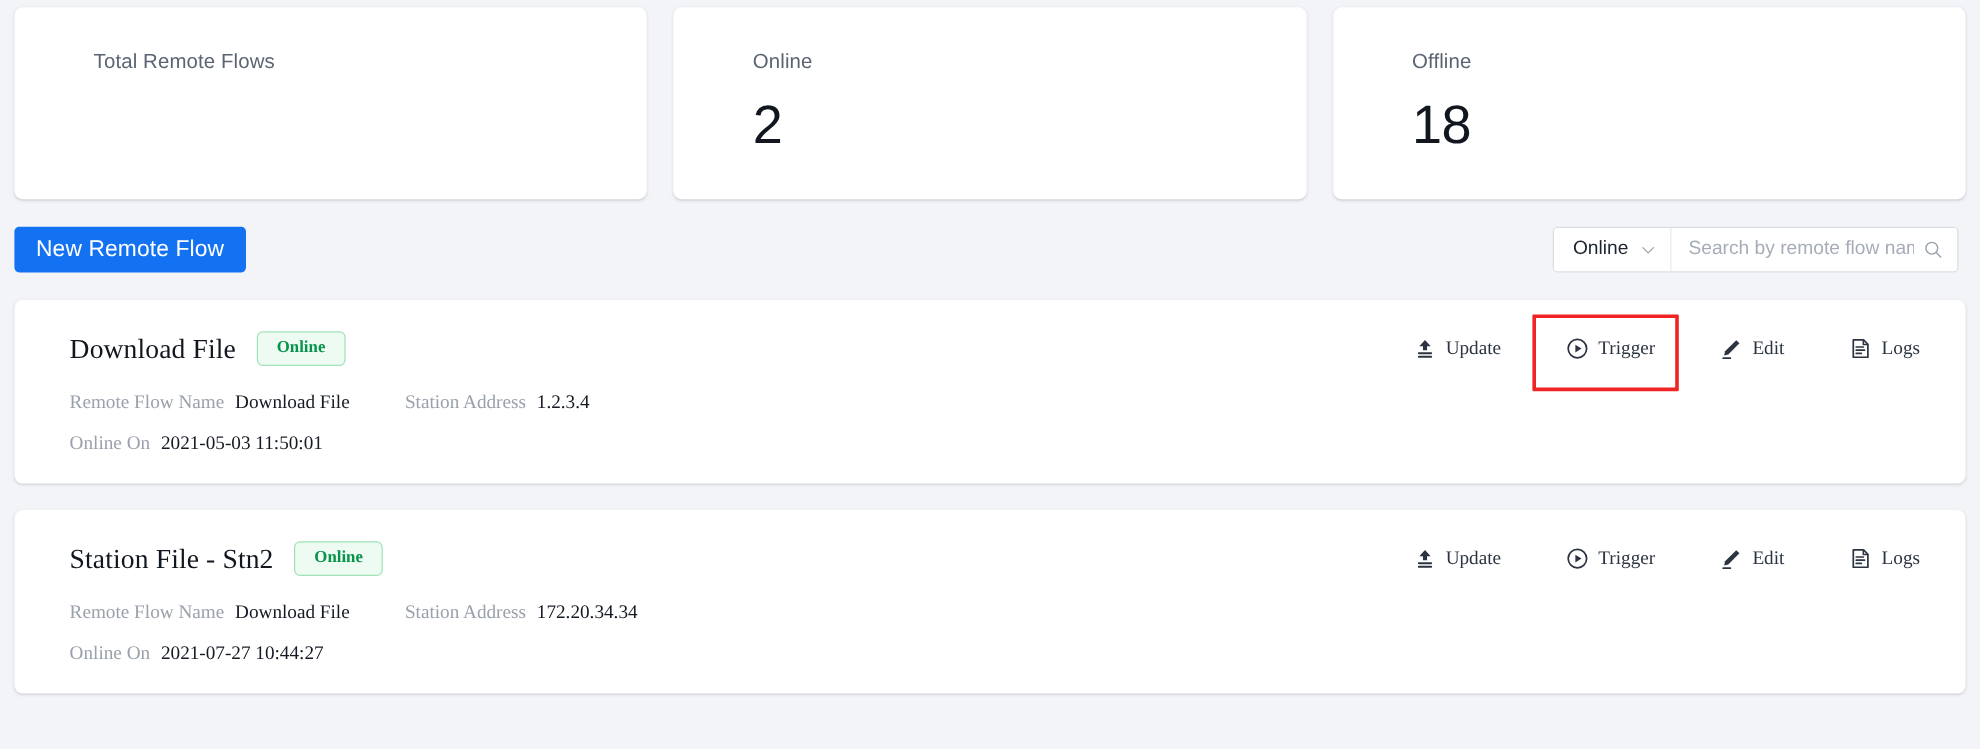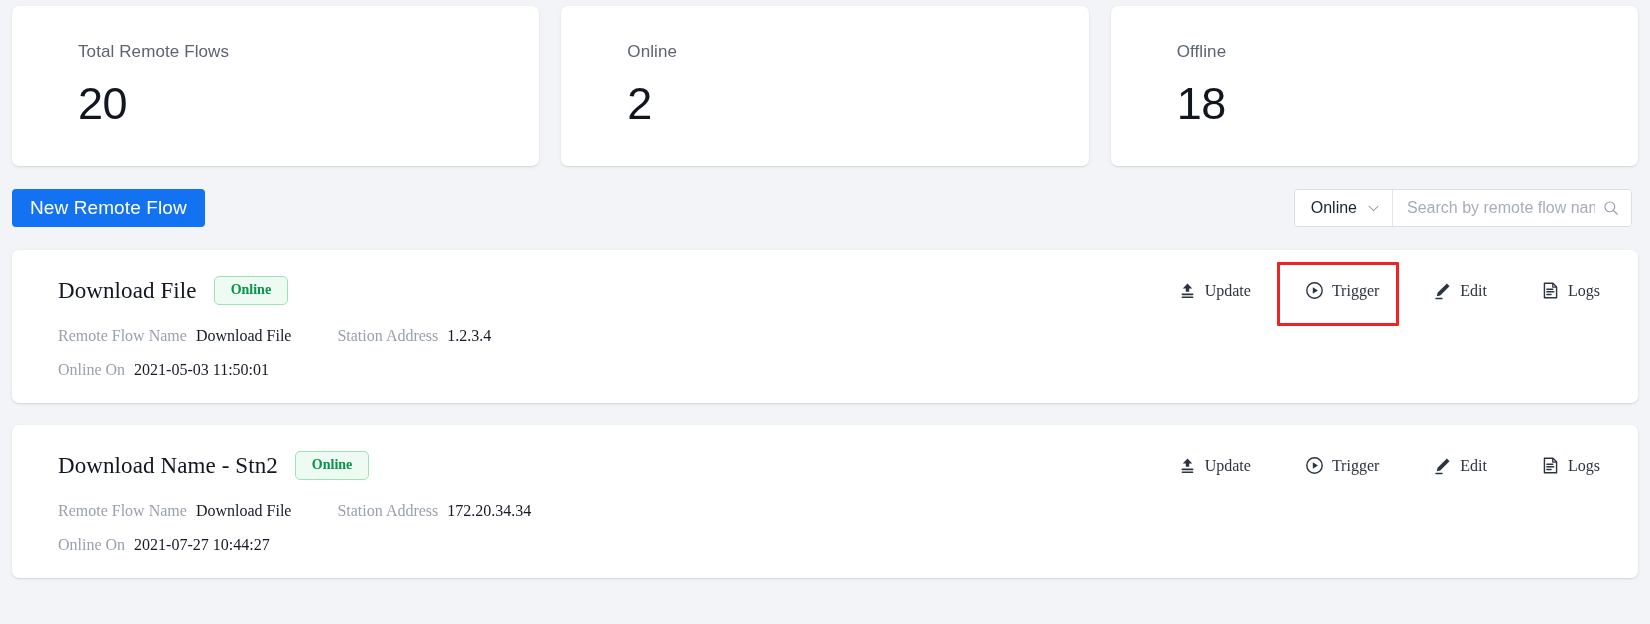--- a/index.html
+++ b/index.html
@@ -217,21 +217,20 @@
 </style>
 </head>
 <body>
 
 <div class="page">
 
   <div class="stats-row">
 
     <div class="stat-card">
       <div class="stat-label">Total Remote Flows</div>
-      <div class="stat-value">20</div>
     </div>
 
     <div class="stat-card">
       <div class="stat-label">Online</div>
       <div class="stat-value">2</div>
     </div>
 
     <div class="stat-card">
       <div class="stat-label">Offline</div>
       <div class="stat-value">18</div>
@@ -332,21 +331,21 @@
             <span class="meta-value">2021-05-03 11:50:01</span>
           </span>
         </div>
       </div>
     </div>
 
     <div class="flow-card">
       <div class="flow-head">
 
         <div class="flow-title-wrap">
-          <span class="flow-title">Download Name - Stn2</span>
+          <span class="flow-title">Station File - Stn2</span>
           <span class="status-badge">Online</span>
         </div>
 
         <div class="actions">
 
           <button class="action">
             <svg viewBox="0 0 20 20" fill="none">
               <path d="M10 2.5 L15 8 H11.8 V11.4 H8.2 V8 H5 Z" fill="currentColor"></path>
               <path d="M4.6 14.1 H15.4" stroke="currentColor" stroke-width="1.7" stroke-linecap="round"></path>
               <path d="M4.6 17.1 H15.4" stroke="currentColor" stroke-width="1.7" stroke-linecap="round"></path>

